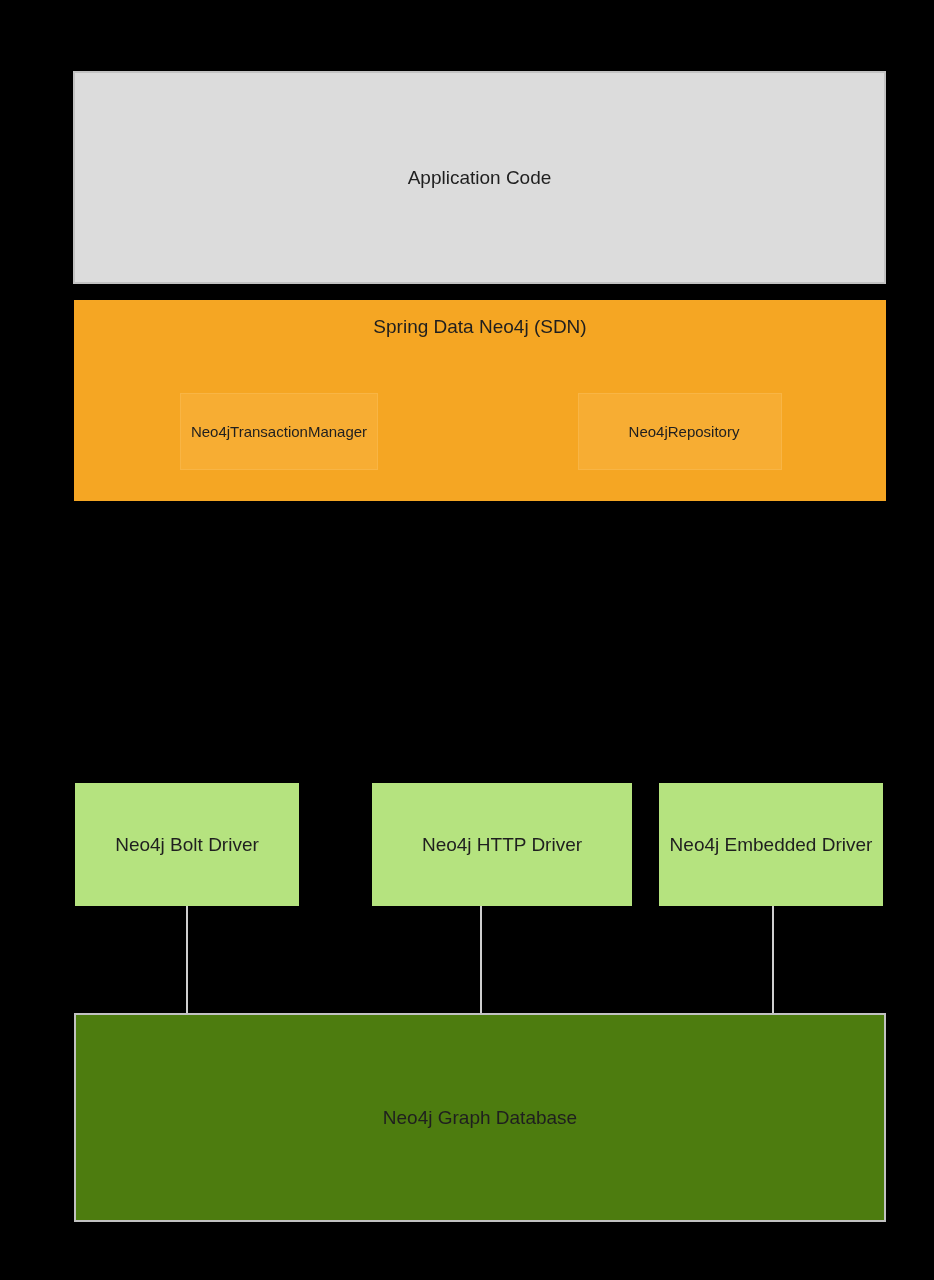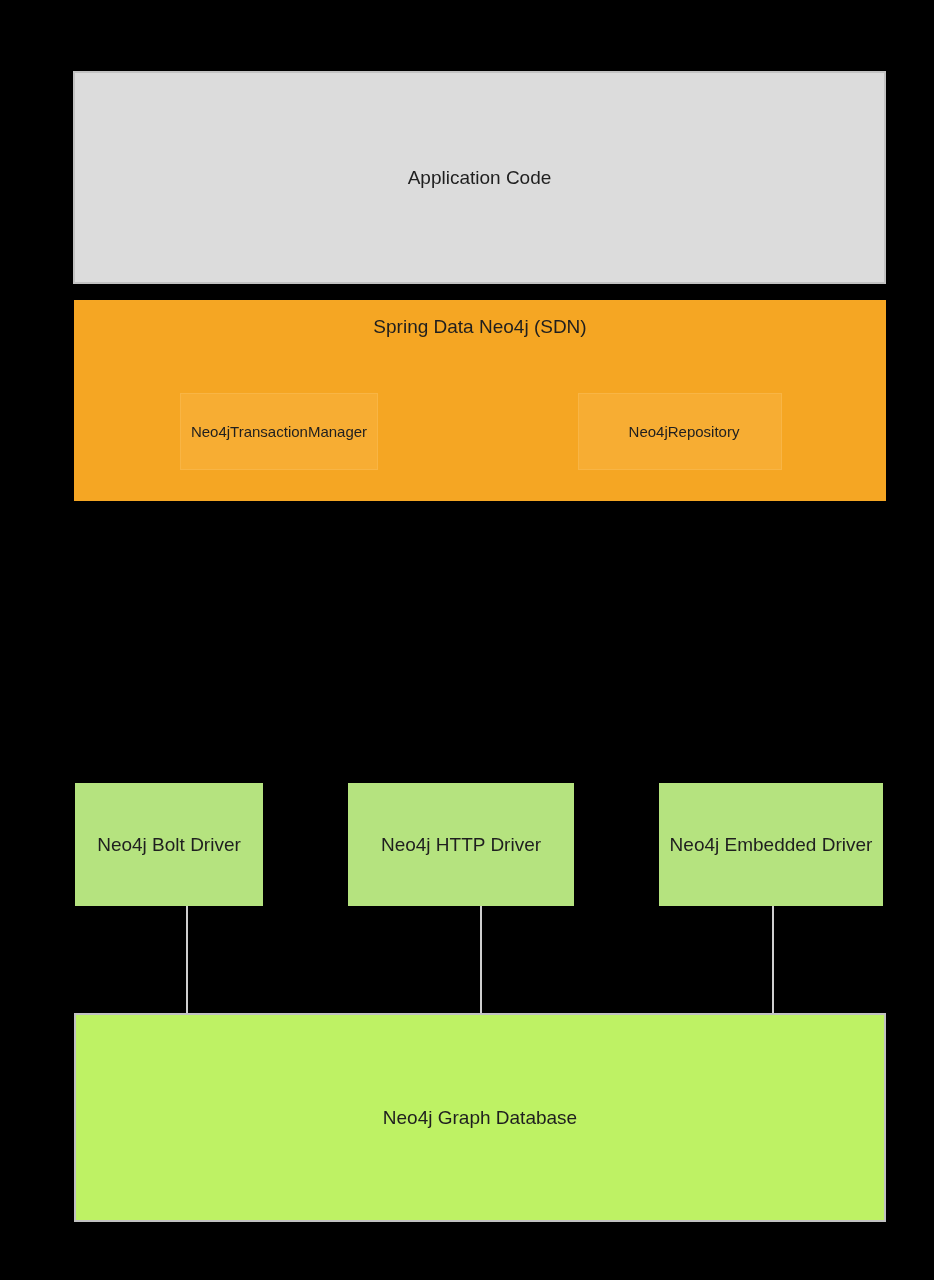--- a/index.html
+++ b/index.html
@@ -73,38 +73,38 @@
   .ogm-session { left: 45px; width: 199px; }
   .ogm-factory { left: 309px; width: 199px; }
   .ogm-config { left: 568px; width: 199px; }
   
   .driver {
     top: 783px;
     height: 123px;
     background: #b5e37f;
     font-size: 19px;
   }
-  .driver-bolt { left: 75px; width: 188px; }
-  .driver-http { left: 348px; width: 226px; }
+  .driver-bolt { left: 75px; width: 224px; }
+  .driver-http { left: 372px; width: 260px; }
   .driver-embedded { left: 659px; width: 224px; }
   
   .connector {
     position: absolute;
     top: 906px;
     width: 2px;
     height: 107px;
     background: #cfcfcf;
   }
   .connector-1 { left: 186px; }
   .connector-2 { left: 480px; }
   .connector-3 { left: 772px; }
   
   .box-db {
     left: 74px; top: 1013px; width: 812px; height: 209px;
-    background: #bef264;
+    background: #4d7c0f;
     border: 2px solid #c2c2c2;
     font-size: 19px;
   }
 </style>
 </head>
 <body>
 
 <div class="canvas">
 
   <div class="box box-app center-label">

